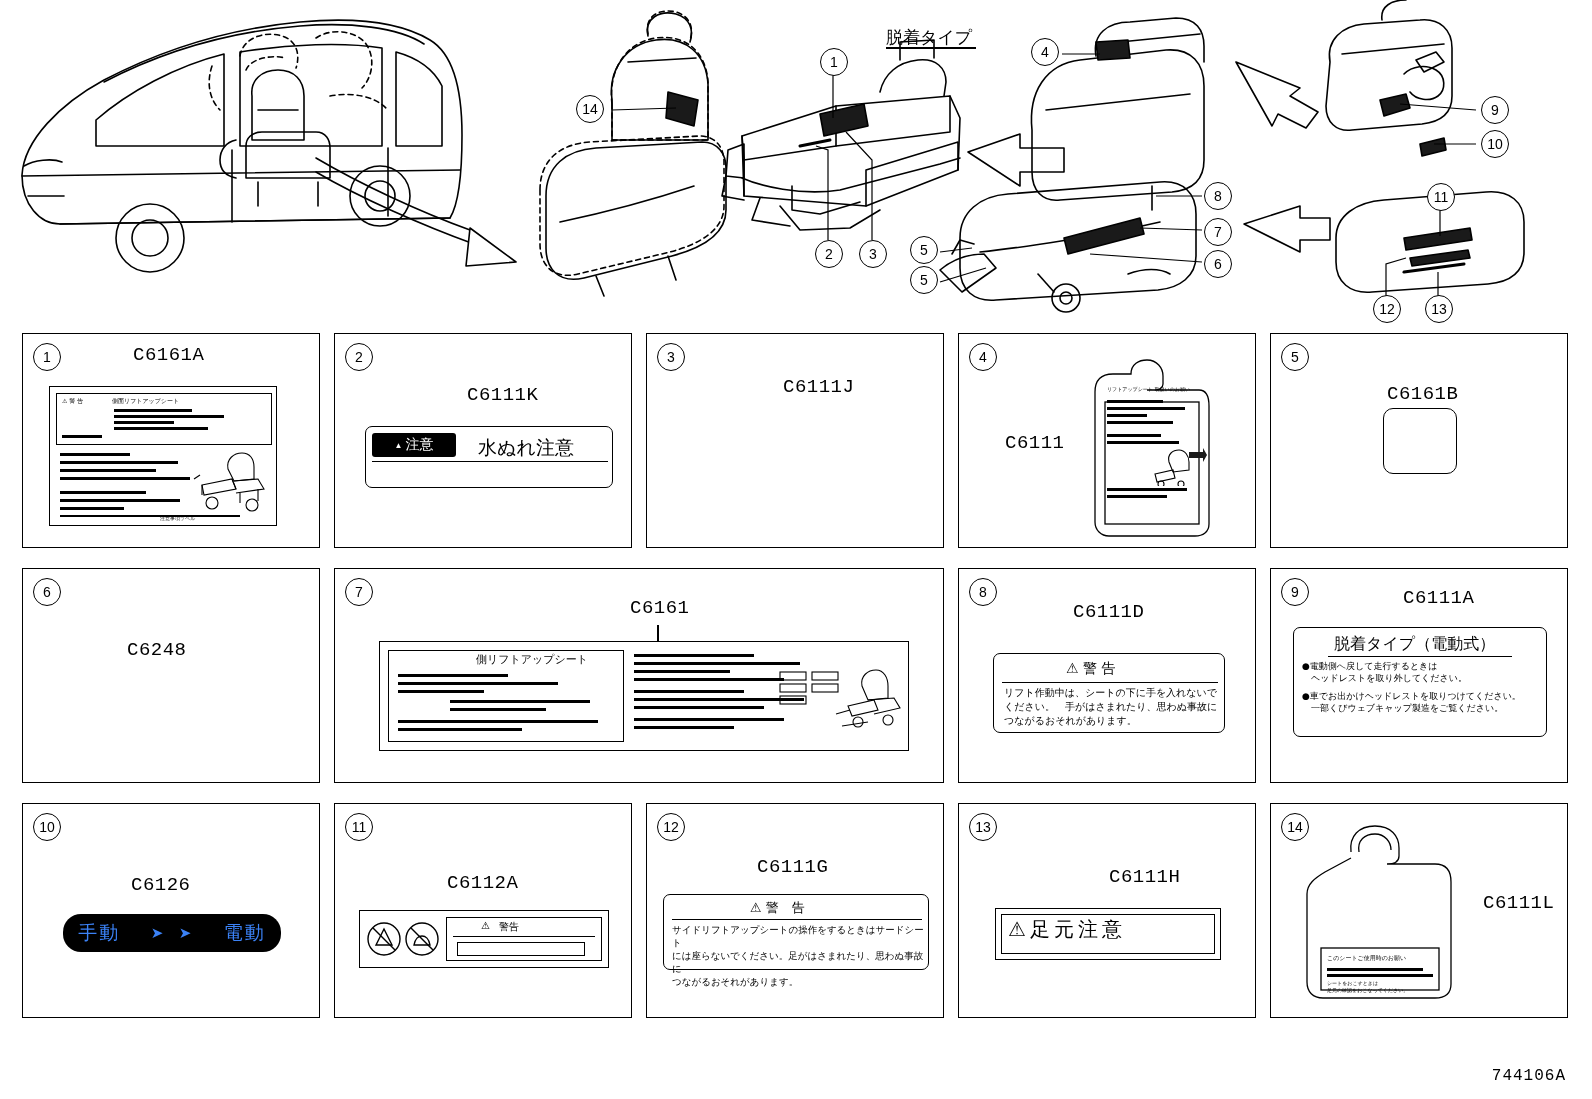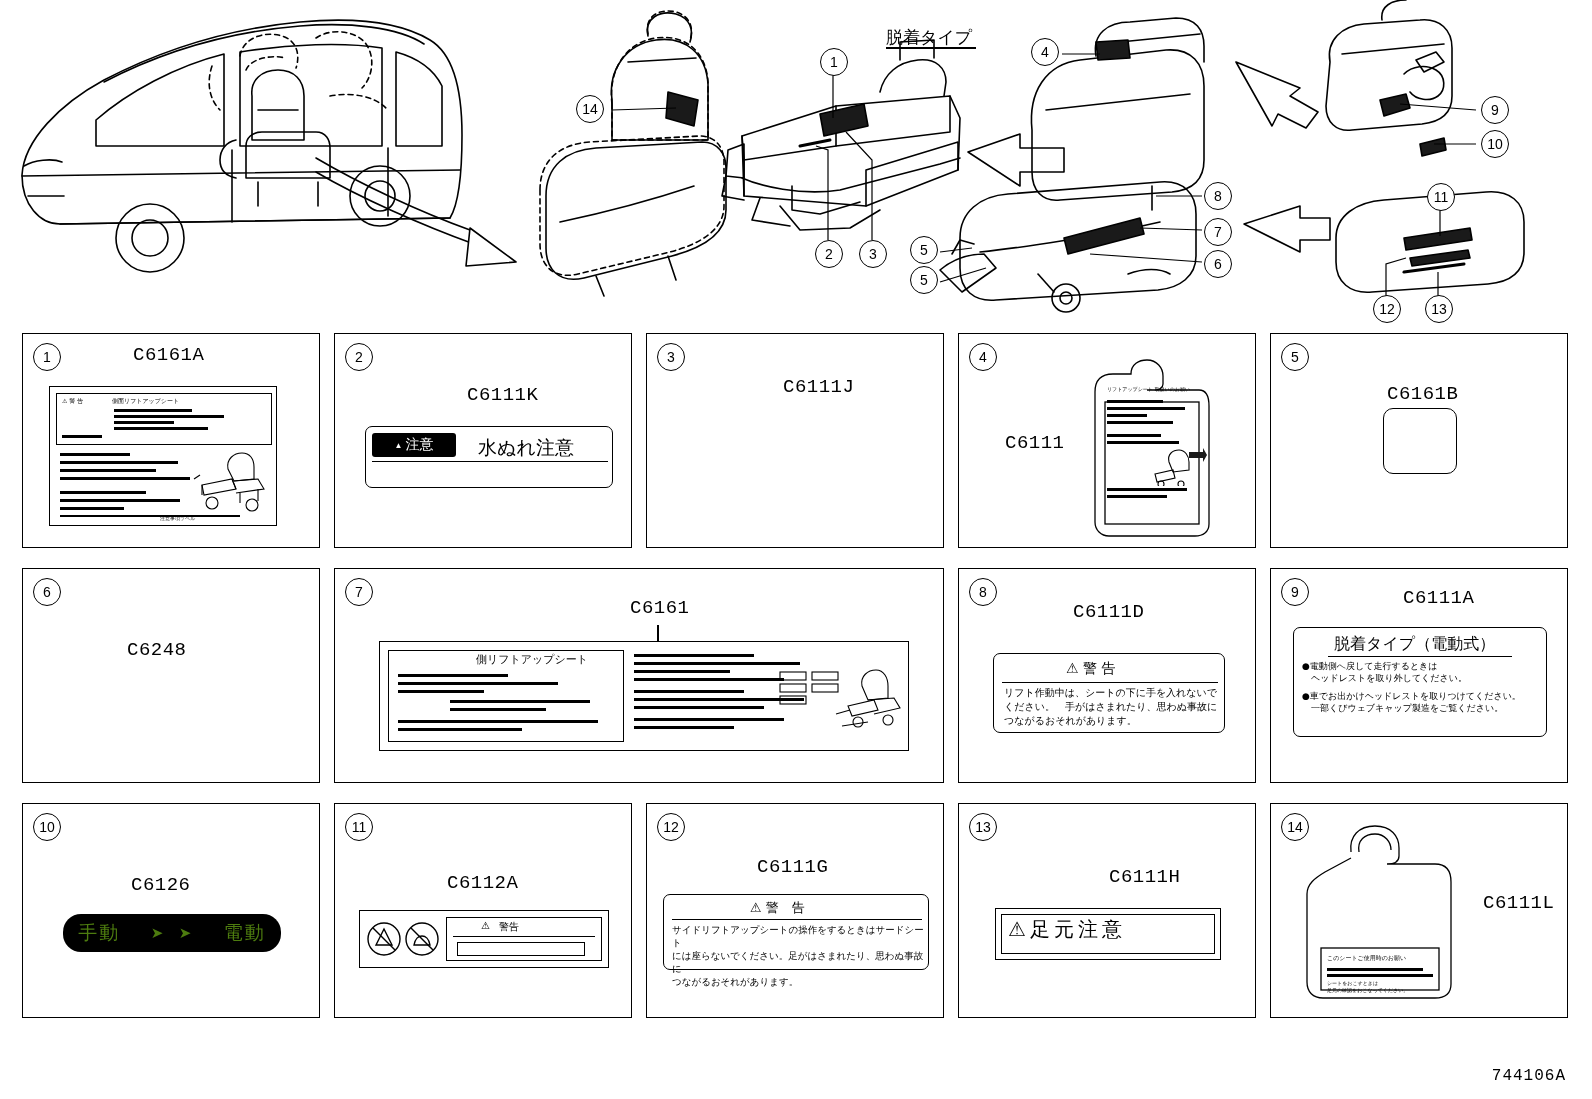--- a/index.html
+++ b/index.html
@@ -39,21 +39,21 @@
 
   
   .lbl-box{position:absolute;border:1.2px solid #000;background:#fff;box-sizing:border-box;}
   .lbl-round{border-radius:7px;}
   .bar{position:absolute;background:#000;}
   .tinytext{font-size:6px;line-height:7px;font-family:"DejaVu Sans",sans-serif;}
   .footer-code{position:absolute;right:26px;bottom:14px;font-family:"Liberation Mono",monospace;font-size:16px;letter-spacing:1px;}
 
   
   .pill{
-    position:absolute;background:#000;color:#4d7c0f;border-radius:18px;
+    position:absolute;background:#000;color:#3b82f6;border-radius:18px;
     display:flex;align-items:center;justify-content:space-around;
     font-size:19px;font-family:"DejaVu Sans",sans-serif;letter-spacing:2px;
   }
   .bigjp{font-family:"DejaVu Sans",sans-serif;font-size:20px;letter-spacing:4px;}
   svg{display:block;}
 </style>
 </head>
 <body>
 
 <div class="stage">

